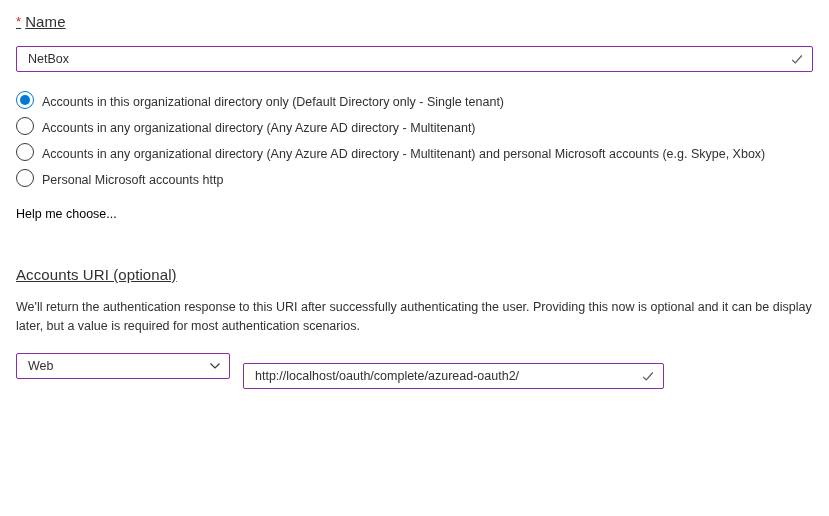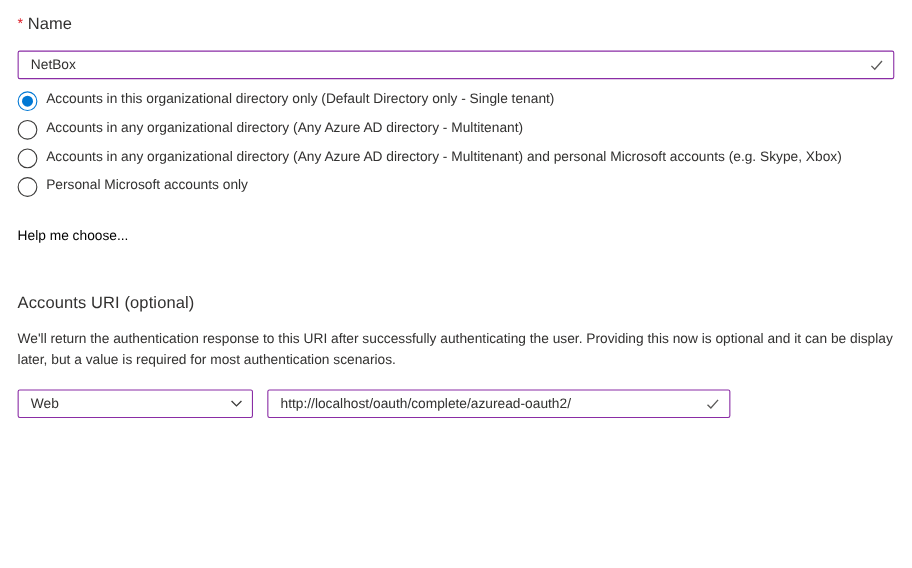--- a/index.html
+++ b/index.html
@@ -10,20 +10,21 @@
     color: #323130;
     overflow: hidden;
   }
   .page { padding: 10px 16px 0 16px; width: 829px; }
 
   .section-heading {
     font-size: 15px;
     font-weight: 400;
     color: #323130;
     letter-spacing: 0.1px;
+    text-decoration: underline;
   }
   .required-star {
     color: #dd212b;
     font-size: 13px;
     margin-right: 4px;
     vertical-align: 1px;
   }
   .desc {
     font-size: 12.5px;
     color: #323130;
@@ -58,21 +59,21 @@
     height: 14px;
     pointer-events: none;
   }
 
   
   .sat-heading { margin-top: 43px; }
   .sat-question { margin-top: 23px; font-size: 12.5px; }
   .radio-group { margin-top: 11px; }
   .radio-row {
     display: flex;
-    align-items: flex-start;
+    align-items: flex-end;
     height: 26px;
     cursor: pointer;
   }
   .radio-circle {
     flex: 0 0 auto;
     width: 18px;
     height: 18px;
     border: 1px solid #3b3a39;
     border-radius: 50%;
     background: #ffffff;
@@ -98,21 +99,21 @@
     text-decoration: none;
     cursor: pointer;
   }
 
   
   .uri-heading { margin-top: 44px; }
   .uri-desc { margin-top: 15px; max-width: 800px; }
   .uri-row {
     margin-top: 17px;
     display: flex;
-    align-items: flex-start;
+    align-items: flex-end;
   }
   .select-wrap {
     position: relative;
     width: 214px;
     height: 26px;
     margin-right: 13px;
   }
   .platform-select {
     width: 100%;
     height: 26px;
@@ -167,21 +168,21 @@
     <div class="radio-row">
       <span class="radio-circle"></span>
       <span class="radio-label">Accounts in any organizational directory (Any Azure AD directory - Multitenant)</span>
     </div>
     <div class="radio-row">
       <span class="radio-circle"></span>
       <span class="radio-label">Accounts in any organizational directory (Any Azure AD directory - Multitenant) and personal Microsoft accounts (e.g. Skype, Xbox)</span>
     </div>
     <div class="radio-row">
       <span class="radio-circle"></span>
-      <span class="radio-label">Personal Microsoft accounts only</span>
+      <span class="radio-label">Personal Microsoft accounts http</span>
     </div>
   </div>
 
   <a class="help-link">Help me choose...</a>
 
   
   <div class="section-heading uri-heading">Accounts URI (optional)</div>
   <div class="desc uri-desc">We'll return the authentication response to this URI after successfully authenticating the user. Providing this now is optional and it can be display later, but a value is required for most authentication scenarios.</div>
 
   <div class="uri-row">

